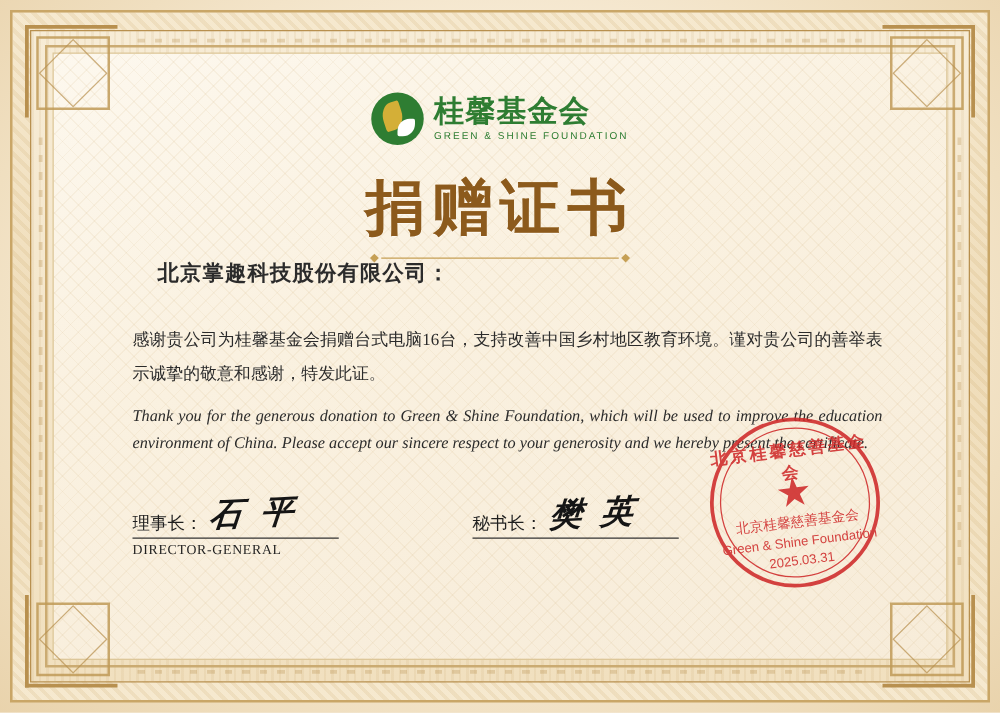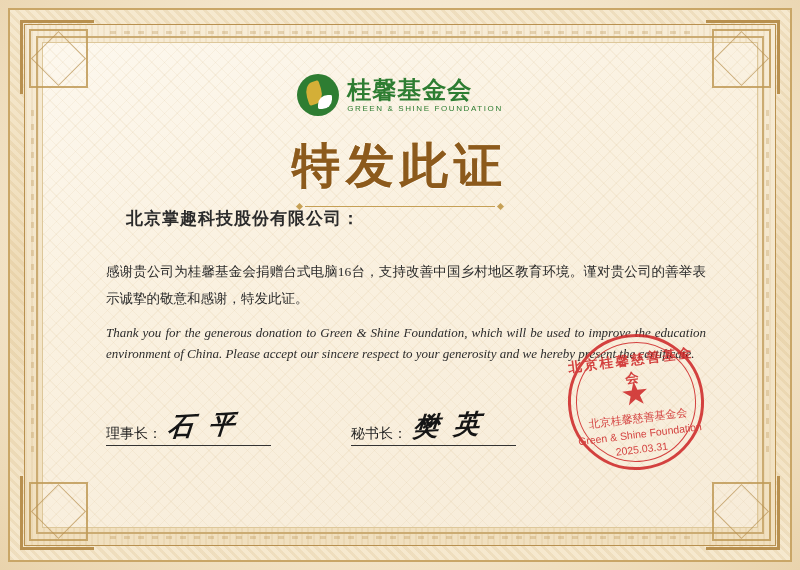--- a/index.html
+++ b/index.html
@@ -232,21 +232,21 @@
     color: #2b2b2b;
     text-align: justify;
   }
 
   .signatures {
     position: absolute;
     left: 36px;
     right: 10px;
     bottom: 54px;
     display: flex;
-    gap: 80px;
+    gap: 107px;
   }
   .sig-block { position: relative; }
   .sig-line-row {
     display: flex;
     align-items: flex-end;
     gap: 6px;
   }
   .sig-role {
     font-family: "Liberation Serif", serif;
     font-size: 14px;
@@ -359,36 +359,37 @@
       <div class="logo-mark">
         <div class="leaf"></div>
         <div class="leaf2"></div>
       </div>
       <div class="logo-text">
         <div class="logo-cn">桂馨基金会</div>
         <div class="logo-en">GREEN &amp; SHINE FOUNDATION</div>
       </div>
     </div>
 
-    <div class="title-cn">特发此证</div>
+    <div class="title-cn">捐赠证书</div>
     <div class="title-rule"></div>
 
     <div class="recipient">北京掌趣科技股份有限公司：</div>
 
     <div class="body-cn">感谢贵公司为桂馨基金会捐赠台式电脑16台，支持改善中国乡村地区教育环境。谨对贵公司的善举表示诚挚的敬意和感谢，特发此证。</div>
     <div class="body-en">Thank you for the generous donation to Green &amp; Shine Foundation, which will be used to improve the education environment of China. Please accept our sincere respect to your generosity and we hereby present the certificate.</div>
 
     <div class="signatures">
 
       <div class="sig-block">
         <div class="sig-line-row">
           <div class="sig-role">理事长：</div>
           <div class="sig-handwritten">石 平</div>
         </div>
         <div class="sig-underline"></div>
+        <div class="sig-en">DIRECTOR-GENERAL</div>
       </div>
 
       <div class="sig-block">
         <div class="sig-line-row">
           <div class="sig-role">秘书长：</div>
           <div class="sig-handwritten">樊 英</div>
         </div>
         <div class="sig-underline"></div>
       </div>
 

